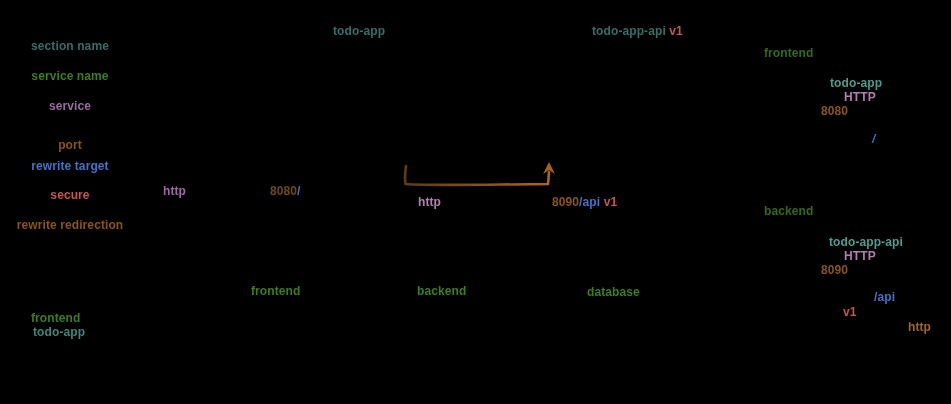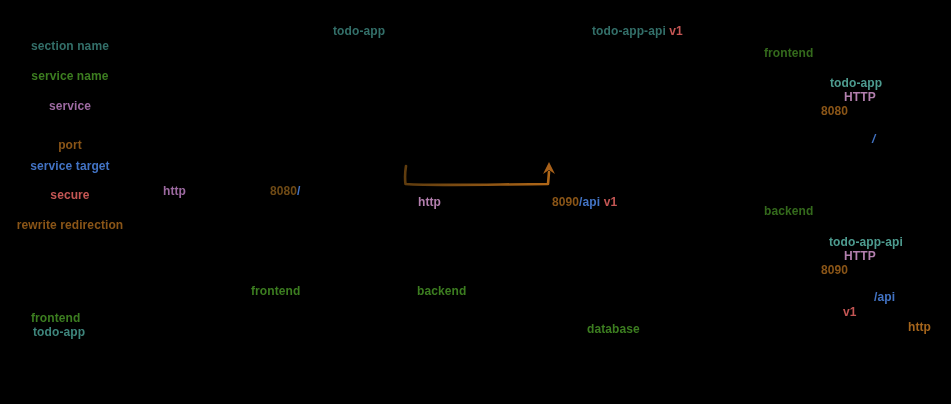--- a/index.html
+++ b/index.html
@@ -35,21 +35,21 @@
 </style>
 </head>
 <body>
 
 <div class="canvas">
 
   <span class="lbl teal center" style="left:70px;top:40px;">section name</span>
   <span class="lbl green center" style="left:70px;top:70px;">service name</span>
   <span class="lbl plum center" style="left:70px;top:100px;">service</span>
   <span class="lbl orange center" style="left:70px;top:130px;margin-top:9px;">port</span>
-  <span class="lbl blue center" style="left:70px;top:160px;">service target</span>
+  <span class="lbl blue center" style="left:70px;top:160px;">rewrite target</span>
   <span class="lbl red center" style="left:70px;top:189px;">secure</span>
   <span class="lbl orange center" style="left:70px;top:219px;">rewrite redirection</span>
 
   <span class="lbl teal" style="left:333px;top:25px;">todo-app</span>
   <span class="lbl" style="left:592px;top:25px;"><span class="teal">todo-app-api</span> <span class="red">v1</span></span>
 
   <span class="lbl plum" style="left:163px;top:185px;">http</span>
   <span class="lbl" style="left:270px;top:185px;"><span class="orange-dark">8080</span><span class="blue">/</span></span>
 
   <svg class="arrow-svg" width="170" height="36" viewBox="0 0 170 36">
@@ -75,18 +75,18 @@
   <span class="lbl green-dark" style="left:764px;top:205px;">backend</span>
   <span class="lbl teal-bright" style="left:829px;top:236px;">todo-app-api</span>
   <span class="lbl plum-bright" style="left:844px;top:250px;">HTTP</span>
   <span class="lbl orange" style="left:821px;top:264px;">8090</span>
   <span class="lbl blue" style="left:874px;top:291px;">/api</span>
   <span class="lbl red" style="left:843px;top:306px;">v1</span>
   <span class="lbl orange-bright" style="left:908px;top:321px;">http</span>
 
   <span class="lbl green" style="left:251px;top:285px;">frontend</span>
   <span class="lbl green" style="left:417px;top:285px;">backend</span>
-  <span class="lbl green" style="left:587px;top:286px;margin-top:37px;">database</span>
+  <span class="lbl green" style="left:587px;top:286px;">database</span>
 
   <span class="lbl green" style="left:31px;top:312px;">frontend</span>
   <span class="lbl teal-mid" style="left:33px;top:326px;">todo-app</span>
 
 </div>
 
 </body></html>

